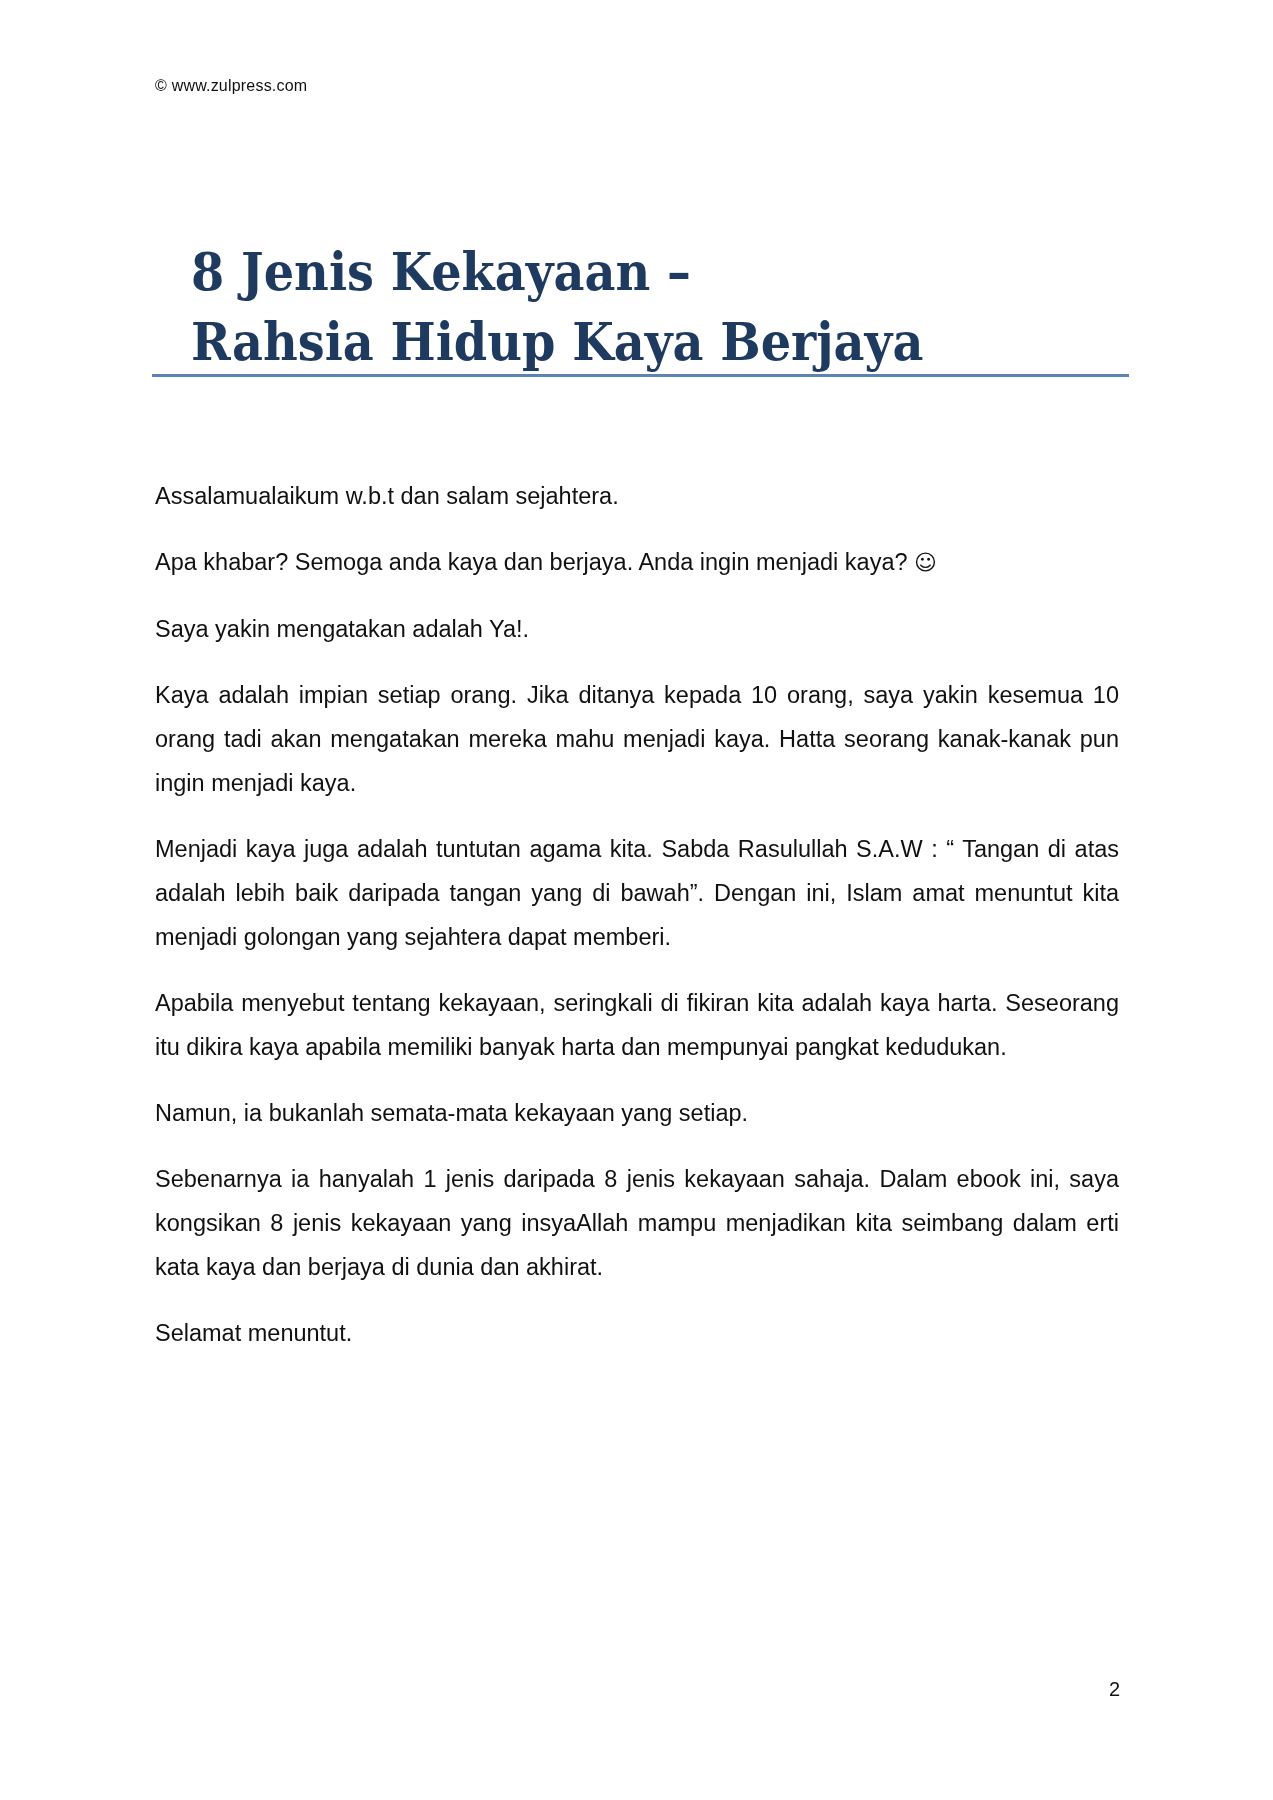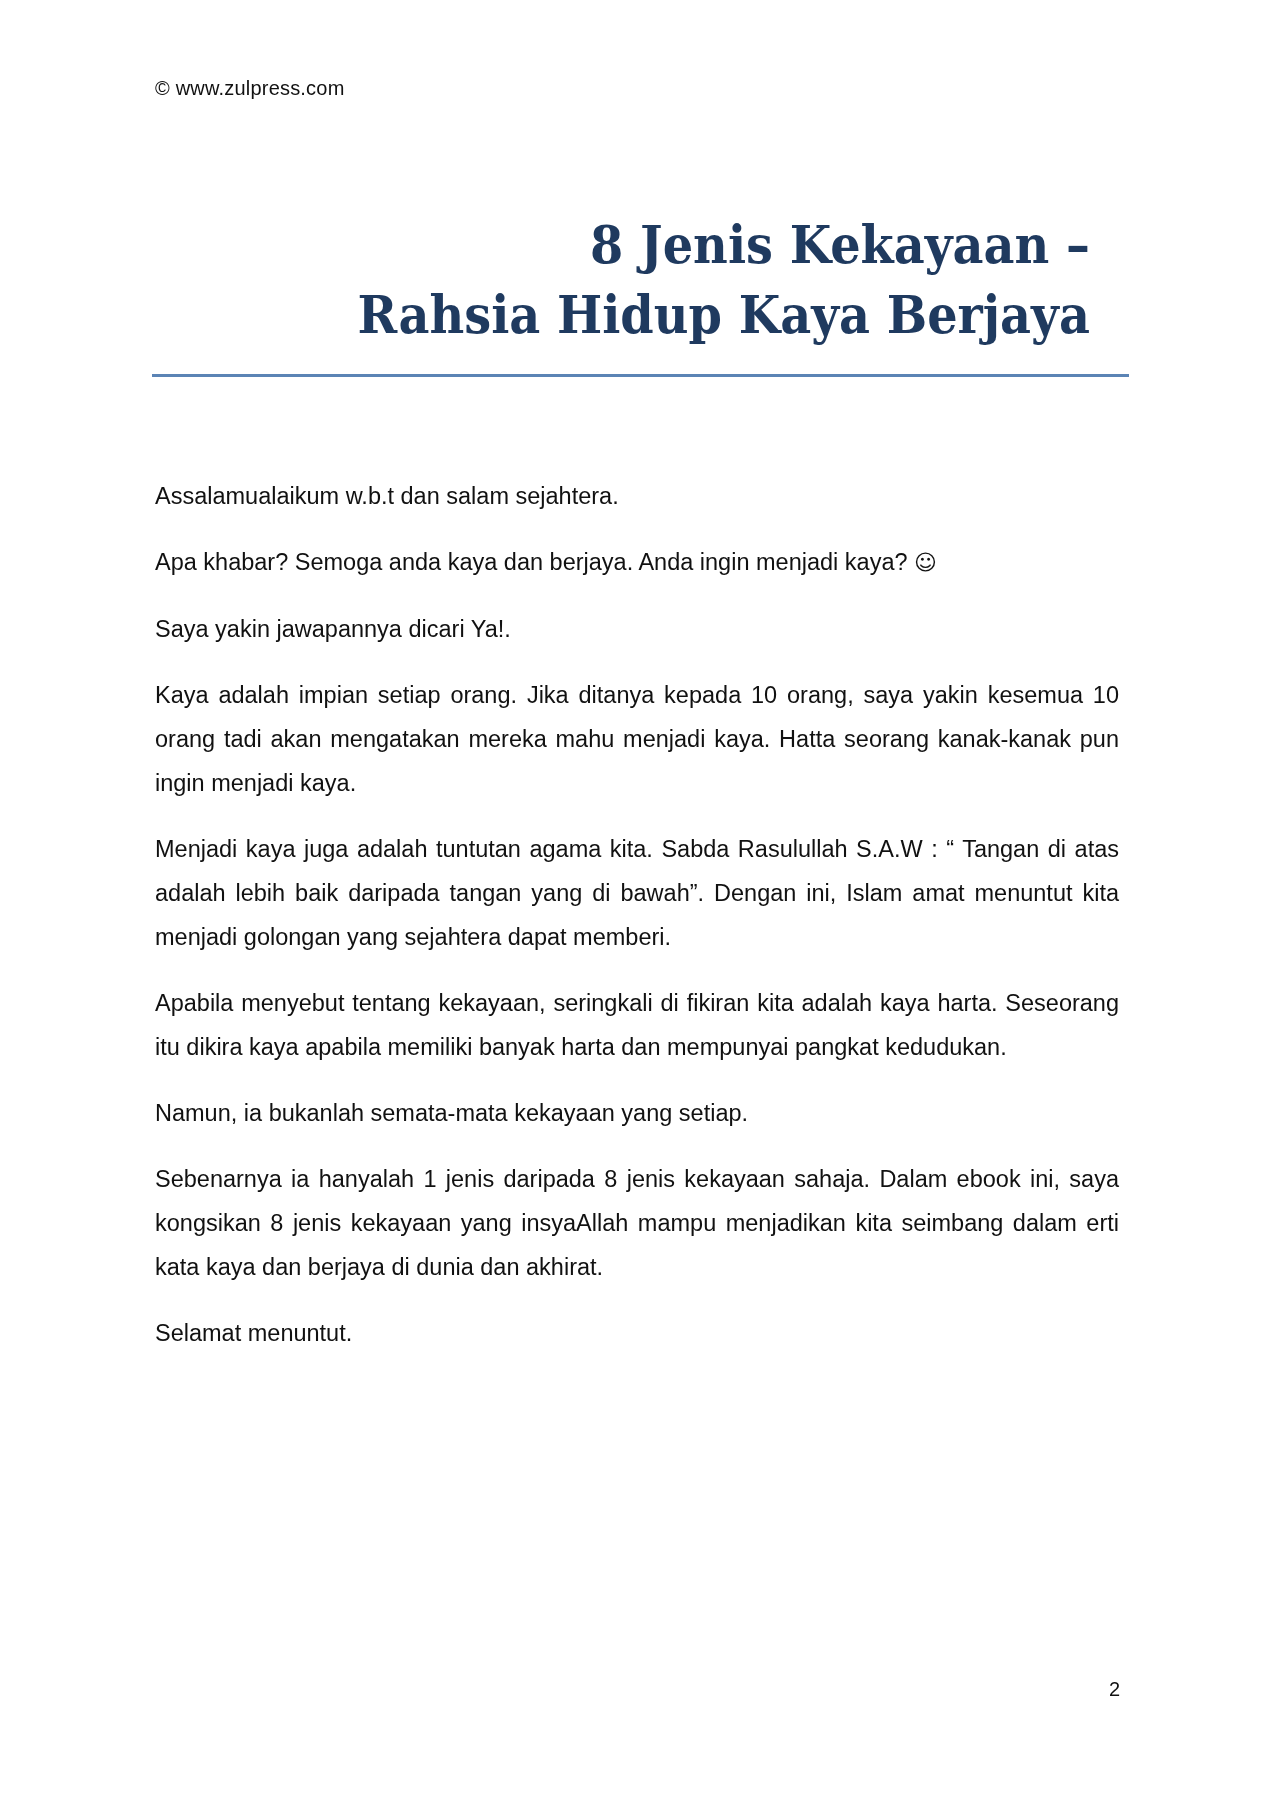--- a/index.html
+++ b/index.html
@@ -12,30 +12,30 @@
       height: 1800px;
       position: relative;
       overflow: hidden;
       color: #000000;
     }
     .header-copyright {
       position: absolute;
       left: 155px;
       top: 77px;
       font-family: "Liberation Sans", sans-serif;
-      font-size: 20px;
+      font-size: 16px;
       color: #111111;
       letter-spacing: 0.2px;
     }
     .title-block {
       position: absolute;
       left: 152px;
-      top: 210px;
+      top: 237px;
       width: 977px;
-      text-align: right;
+      text-align: left;
     }
     .title-line {
       font-family: "DejaVu Serif", serif;
       font-weight: bold;
       font-size: 52px;
       line-height: 70px;
       color: #1f3a5f;
       letter-spacing: 0px;
       transform: scaleX(0.92);
       transform-origin: center;
@@ -88,21 +88,21 @@
 <div class="title-block">
   <div class="title-line">8 Jenis Kekayaan –</div>
   <div class="title-line">Rahsia Hidup Kaya Berjaya</div>
 </div>
 
 <div class="title-rule"></div>
 
 <div class="body-text">
   <p class="para">Assalamualaikum w.b.t dan salam sejahtera.</p>
   <p class="para last-left"><span>Apa khabar? Semoga anda kaya dan berjaya. Anda ingin menjadi kaya?</span> <span class="smiley">☺</span></p>
-  <p class="para">Saya yakin jawapannya dicari Ya!.</p>
+  <p class="para">Saya yakin mengatakan adalah Ya!.</p>
   <p class="para">Kaya adalah impian setiap orang. Jika ditanya kepada 10 orang, saya yakin kesemua 10 orang tadi akan mengatakan mereka mahu menjadi kaya. Hatta seorang kanak-kanak pun ingin menjadi kaya.</p>
   <p class="para">Menjadi kaya juga adalah tuntutan agama kita. Sabda Rasulullah S.A.W : “ Tangan di atas adalah lebih baik daripada tangan yang di bawah”. Dengan ini, Islam amat menuntut kita menjadi golongan yang sejahtera dapat memberi.</p>
   <p class="para">Apabila menyebut tentang kekayaan, seringkali di fikiran kita adalah kaya harta. Seseorang itu dikira kaya apabila memiliki banyak harta dan mempunyai pangkat kedudukan.</p>
   <p class="para">Namun, ia bukanlah semata-mata kekayaan yang setiap.</p>
   <p class="para">Sebenarnya ia hanyalah 1 jenis daripada 8 jenis kekayaan sahaja. Dalam ebook ini, saya kongsikan 8 jenis kekayaan yang insyaAllah mampu menjadikan kita seimbang dalam erti kata kaya dan berjaya di dunia dan akhirat.</p>
   <p class="para">Selamat menuntut.</p>
 </div>
 
 <div class="page-number">2</div>
 

